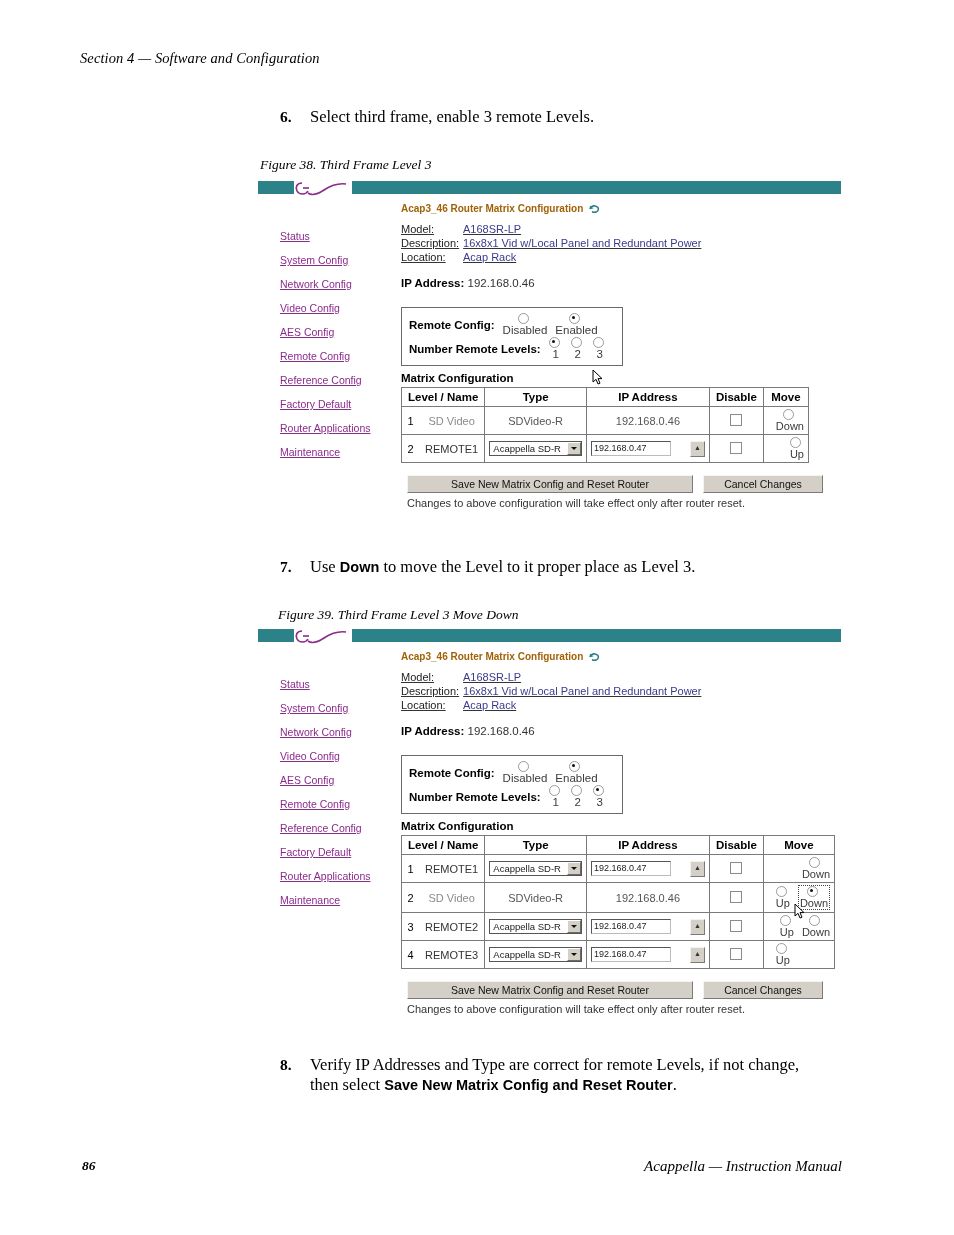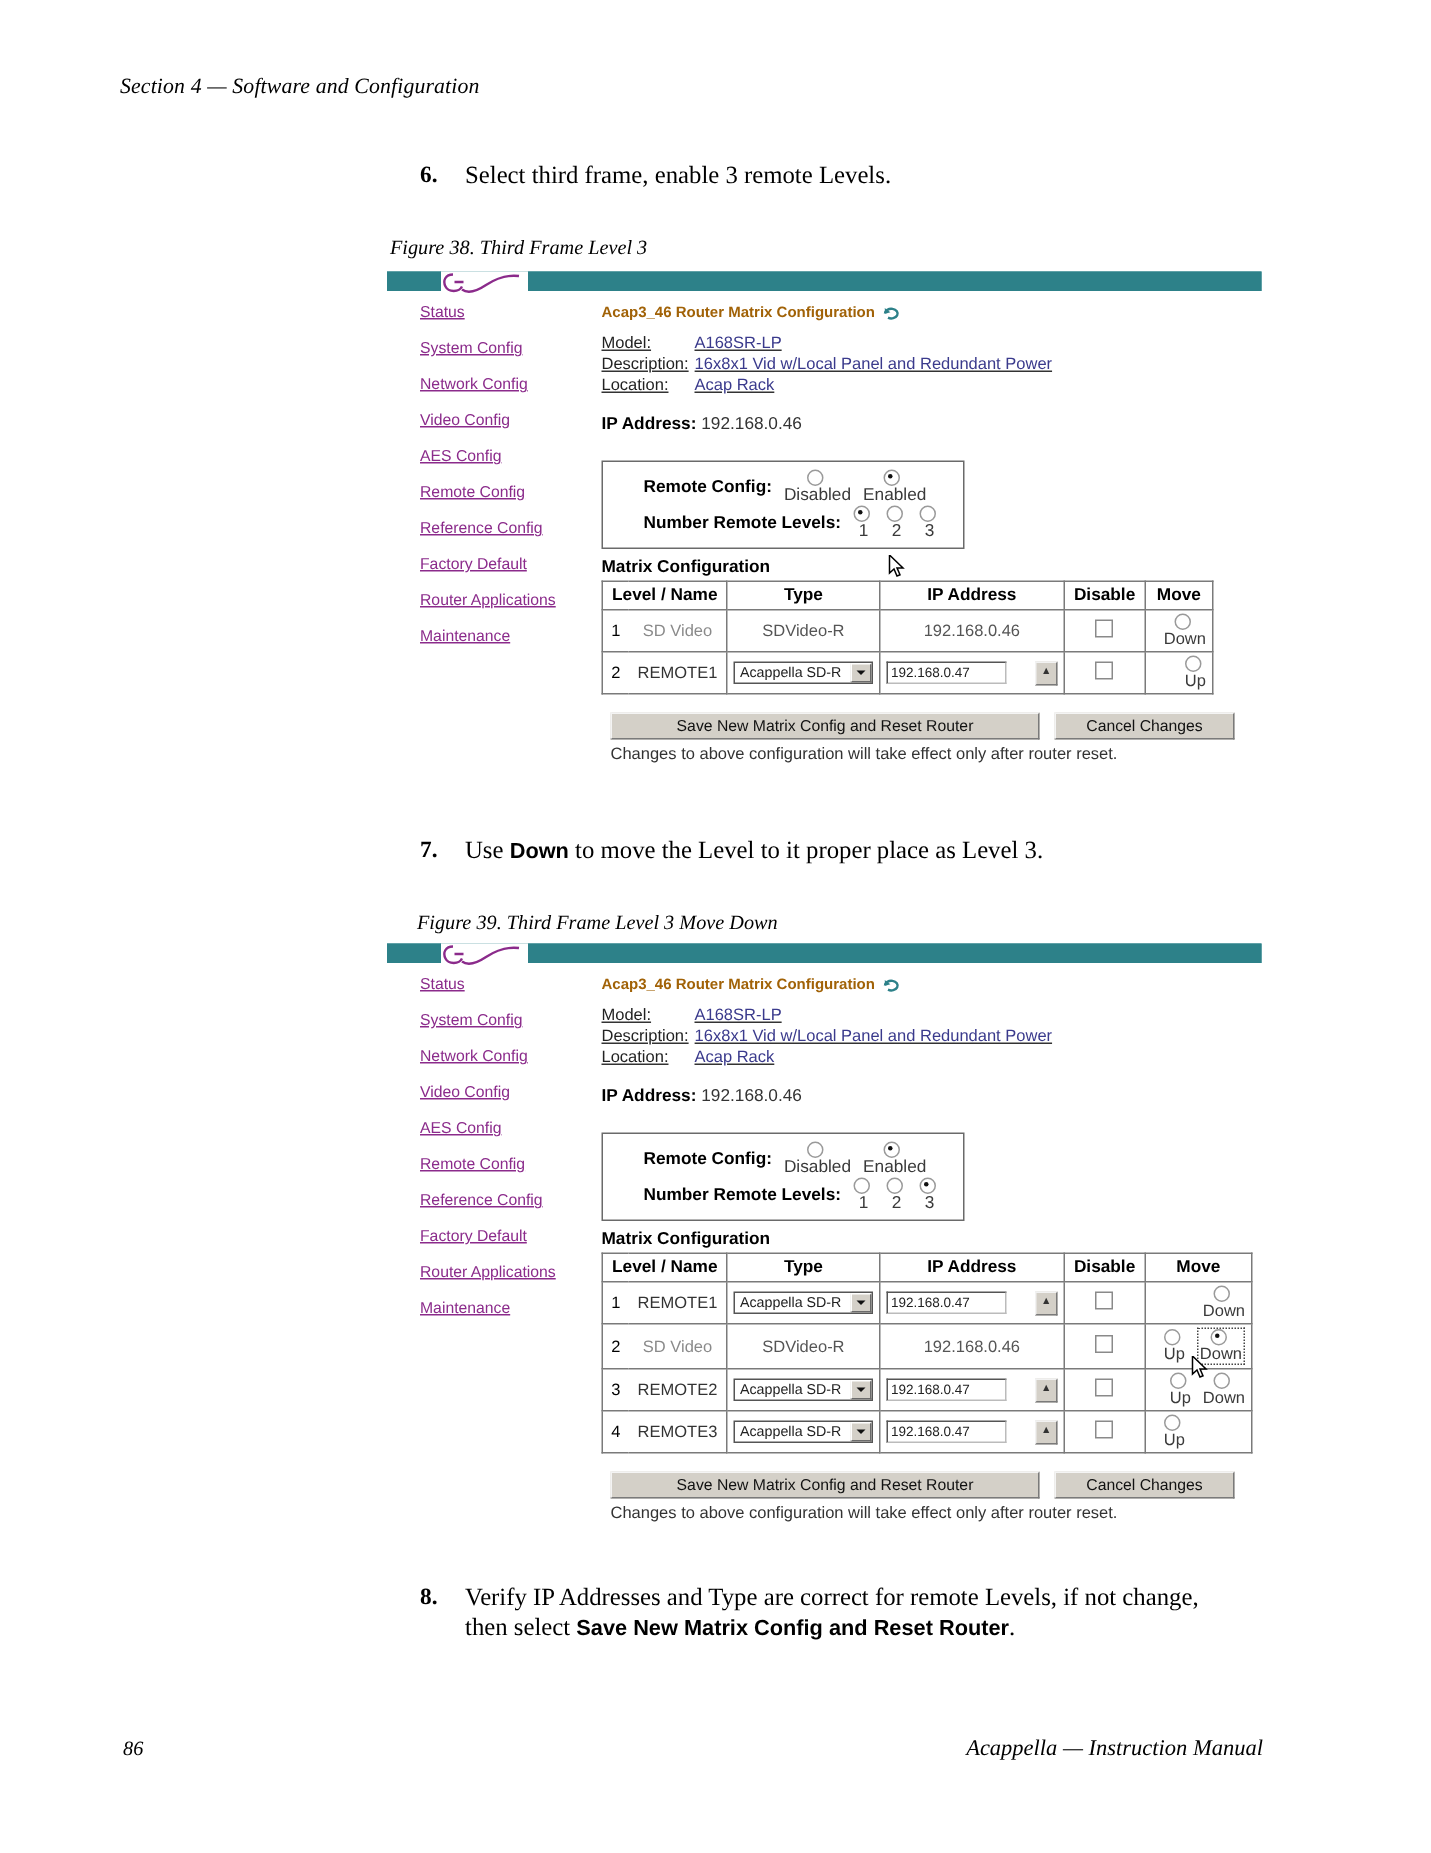--- a/index.html
+++ b/index.html
@@ -27,20 +27,21 @@
     color: #000;
     letter-spacing: 0.1px;
   }
   .page-footer-num {
     position: absolute;
     left: 82px;
     top: 1158px;
     font-family: "Liberation Serif", serif;
     font-style: italic;
     font-size: 13.5px;
+    font-weight: bold;
   }
   .page-footer-title {
     position: absolute;
     right: 112px;
     top: 1158px;
     font-family: "Liberation Serif", serif;
     font-style: italic;
     font-size: 15px;
     white-space: nowrap;
   }
@@ -99,21 +100,21 @@
     background: #ffffff;
     position: relative;
   }
   .tb-seg-b { flex: 1; background: #2d8189; }
   .tb-logo svg { position: absolute; left: 0; top: -4px; }
 
   
   .navlist {
     position: absolute;
     left: 22px;
-    top: 22px;
+    top: 50px;
     width: 118px;
   }
   .navlist a {
     display: block;
     color: #8b2b8b;
     text-decoration: underline;
     font-family: "Liberation Sans", sans-serif;
     font-size: 10.5px;
     line-height: 11px;
     margin-bottom: 13px;
@@ -160,21 +161,20 @@
     display: flex;
     align-items: center;
     font-size: 11.5px;
     white-space: nowrap;
     margin: 1px 0;
   }
   .rcrow b {
     font-family: "Liberation Sans", sans-serif;
     font-weight: bold;
     margin-right: 8px;
-    margin-left: 20px;
   }
   .opt { display: inline-flex; align-items: center; margin-right: 8px; color: #3a3a3a; flex-direction: column; }
   .radio {
     width: 9px; height: 9px;
     border: 1px solid #9a9a9a;
     border-radius: 50%;
     display: inline-block;
     margin-right: 3px;
     background: #fff;
     position: relative;

